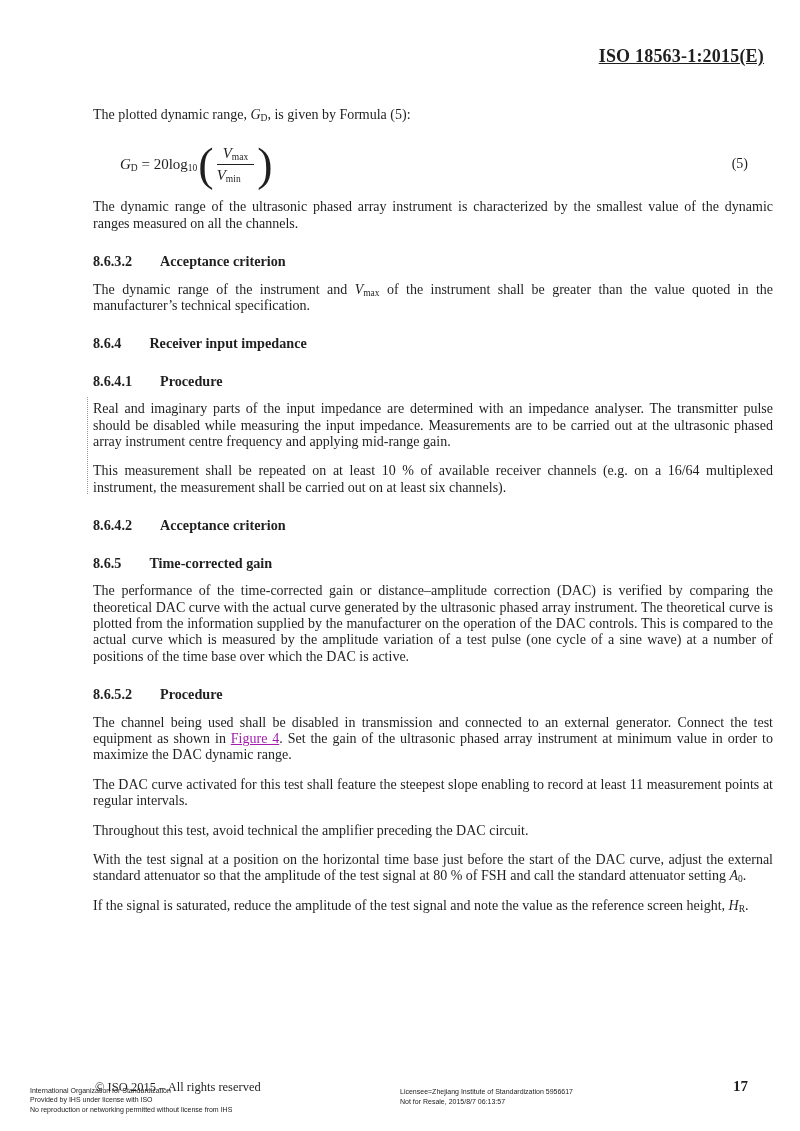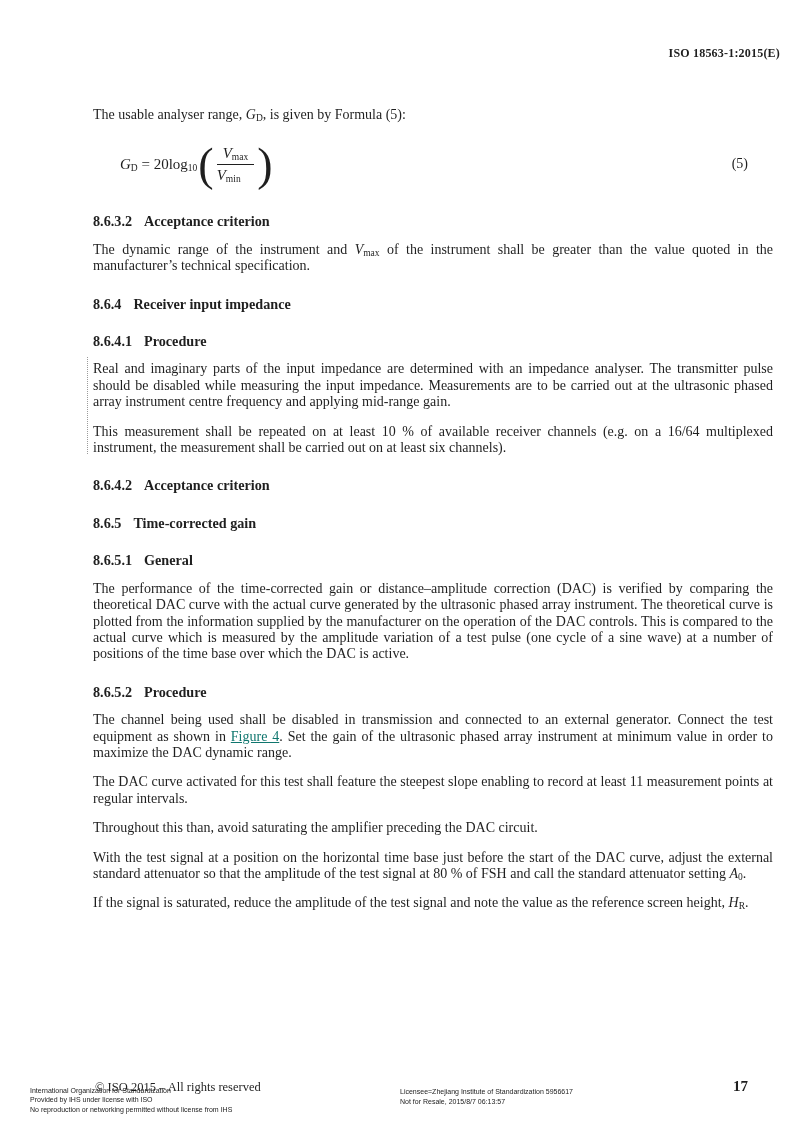--- a/index.html
+++ b/index.html
@@ -2,35 +2,35 @@
 <html><head>
 <meta charset="utf-8">
 <style>
   * { box-sizing: border-box; }
   html,body { margin:0; padding:0; }
   body {
     width:800px; height:1131px; background:#ffffff; position:relative;
     font-family:"Liberation Serif", serif; color:#1f1f1f; overflow:hidden;
   }
   .doc-header {
-    position:absolute; top:46px; right:20px;
-    font-size:12px; font-weight:bold; letter-spacing:0.2px;
+    position:absolute; top:46px; right:36px;
+    font-size:18px; font-weight:bold; letter-spacing:0.2px;text-decoration:underline;
   }
   .content {
     position:absolute; left:93px; top:107px; width:680px;
     font-size:14px; line-height:16.4px; text-align:justify;
   }
   p.para { margin:0 0 13px 0; }
   .heading {
     font-weight:bold; margin:21px 0 12px 0; text-align:left; font-size:14.2px;
   }
-  .heading .hnum { display:inline-block; margin-right:12px; }
+  .heading .hnum { display:inline-block; margin-right:28px; }
   .var { font-style:italic; }
   sub { font-size:9.5px; line-height:0; vertical-align:-2px; }
-  .link { color:#0f766e; text-decoration:underline; cursor:pointer; }
+  .link { color:#a21caf; text-decoration:underline; cursor:pointer; }
   
   .formula { display:flex; align-items:center; margin:7px 0 7px 0; min-height:56px; }
   .f-main { display:flex; align-items:center; font-size:15px; margin-left:27px; }
   .f-lhs { white-space:pre; }
   .paren { font-size:46px; font-weight:300; line-height:0.9; margin:0 1px; transform:scaleY(1.02); }
   .frac { display:inline-flex; flex-direction:column; align-items:flex-start; margin:0 2px; }
   .frac .fnum { border-bottom:1px solid #1f1f1f; padding:0 6px 2px 6px; }
   .frac .fden { padding-top:2px; }
   .eqnum { margin-left:auto; padding-right:25px; }
   
@@ -56,66 +56,66 @@
     position:absolute; right:52px; top:1078px; font-size:15px; font-weight:bold;
   }
 </style>
 </head>
 <body>
 
 <div class="doc-header">ISO 18563-1:2015(E)</div>
 
 <div class="content">
 
-  <p class="para"><span>The usable analyser range, </span><span class="var">G</span><sub>D</sub><span>, is given by Formula (5):</span></p>
+  <p class="para"><span>The plotted dynamic range, </span><span class="var">G</span><sub>D</sub><span>, is given by Formula (5):</span></p>
 
   <div class="formula">
     <div class="f-main">
       <span class="f-lhs"><span class="var">G</span><sub>D</sub><span> = 20log</span><sub>10</sub></span>
       <span class="paren">(</span>
       <span class="frac">
         <span class="fnum"><span class="var">V</span><sub>max</sub></span>
         <span class="fden"><span class="var">V</span><sub>min</sub></span>
       </span>
       <span class="paren">)</span>
     </div>
     <span class="eqnum">(5)</span>
   </div>
 
+  <p class="para">The dynamic range of the ultrasonic phased array instrument is characterized by the smallest value of the dynamic ranges measured on all the channels.</p>
 
   <div class="heading"><span class="hnum">8.6.3.2</span><span>Acceptance criterion</span></div>
 
   <p class="para"><span>The dynamic range of the instrument and </span><span class="var">V</span><sub>max</sub><span> of the instrument shall be greater than the value quoted in the manufacturer’s technical specification.</span></p>
 
   <div class="heading"><span class="hnum">8.6.4</span><span>Receiver input impedance</span></div>
 
   <div class="heading"><span class="hnum">8.6.4.1</span><span>Procedure</span></div>
 
   <div class="changebar">
     <p class="para">Real and imaginary parts of the input impedance are determined with an impedance analyser. The transmitter pulse should be disabled while measuring the input impedance. Measurements are to be carried out at the ultrasonic phased array instrument centre frequency and applying mid-range gain.</p>
     <p class="para">This measurement shall be repeated on at least 10 % of available receiver channels (e.g. on a 16/64 multiplexed instrument, the measurement shall be carried out on at least six channels).</p>
   </div>
 
   <div class="heading"><span class="hnum">8.6.4.2</span><span>Acceptance criterion</span></div>
 
 
   <div class="heading"><span class="hnum">8.6.5</span><span>Time-corrected gain</span></div>
 
-  <div class="heading"><span class="hnum">8.6.5.1</span><span>General</span></div>
 
   <p class="para">The performance of the time-corrected gain or distance–amplitude correction (DAC) is verified by comparing the theoretical DAC curve with the actual curve generated by the ultrasonic phased array instrument. The theoretical curve is plotted from the information supplied by the manufacturer on the operation of the DAC controls. This is compared to the actual curve which is measured by the amplitude variation of a test pulse (one cycle of a sine wave) at a number of positions of the time base over which the DAC is active.</p>
 
   <div class="heading"><span class="hnum">8.6.5.2</span><span>Procedure</span></div>
 
 
   <p class="para"><span>The channel being used shall be disabled in transmission and connected to an external generator. Connect the test equipment as shown in </span><a class="link">Figure 4</a><span>. Set the gain of the ultrasonic phased array instrument at minimum value in order to maximize the DAC dynamic range.</span></p>
 
   <p class="para">The DAC curve activated for this test shall feature the steepest slope enabling to record at least 11 measurement points at regular intervals.</p>
 
-  <p class="para">Throughout this than, avoid saturating the amplifier preceding the DAC circuit.</p>
+  <p class="para">Throughout this test, avoid technical the amplifier preceding the DAC circuit.</p>
 
   <p class="para"><span>With the test signal at a position on the horizontal time base just before the start of the DAC curve, adjust the external standard attenuator so that the amplitude of the test signal at 80 % of FSH and call the standard attenuator setting </span><span class="var">A</span><sub>0</sub><span>.</span></p>
 
   <p class="para"><span>If the signal is saturated, reduce the amplitude of the test signal and note the value as the reference screen height, </span><span class="var">H</span><sub>R</sub><span>.</span></p>
 
 </div>
 
 <div class="f-copy">© ISO 2015 – All rights reserved</div>
 
 <div class="f-ihs">

